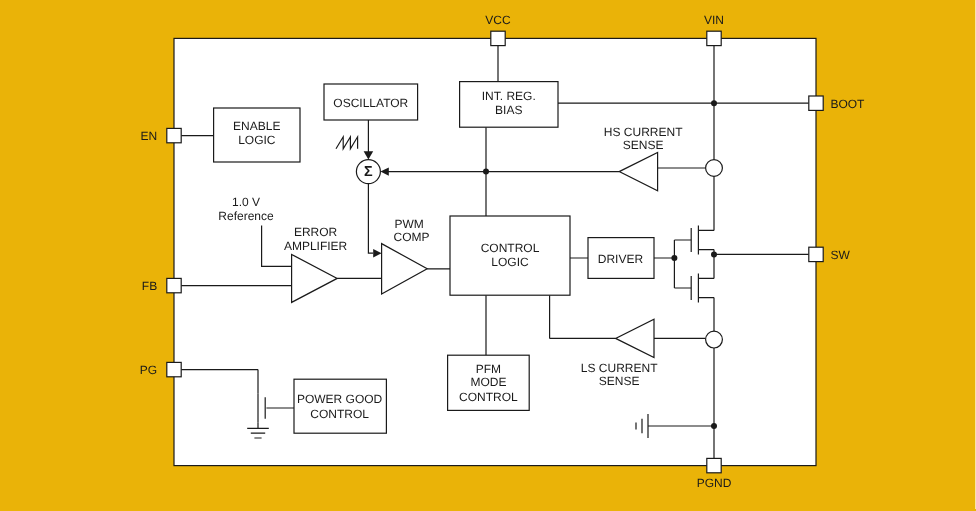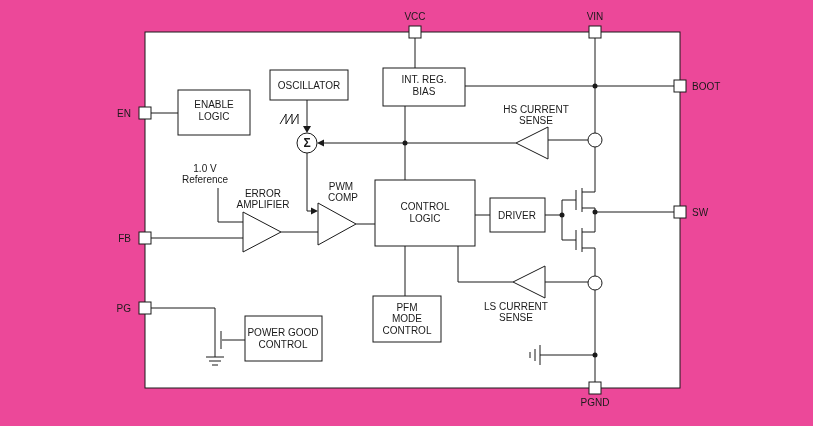--- a/index.html
+++ b/index.html
@@ -1,20 +1,20 @@
 <!DOCTYPE html>
 <html><head>
 <meta charset="utf-8">
 <style>
   html, body { margin: 0; padding: 0; background: #ffffff; }
   .canvas {
     position: relative;
     width: 813px;
     height: 426px;
-    background: #ec4899;
+    background: #eab308;
     font-family: "Liberation Sans", sans-serif;
   }
   svg { display: block; }
   svg text {
     font-family: "Liberation Sans", sans-serif;
     font-size: 10px;
     fill: #1a1a1a;
   }
   svg text.sigma { font-size: 12px; font-weight: bold; }
   .wire   { stroke: #1a1a1a; stroke-width: 1; fill: none; }

